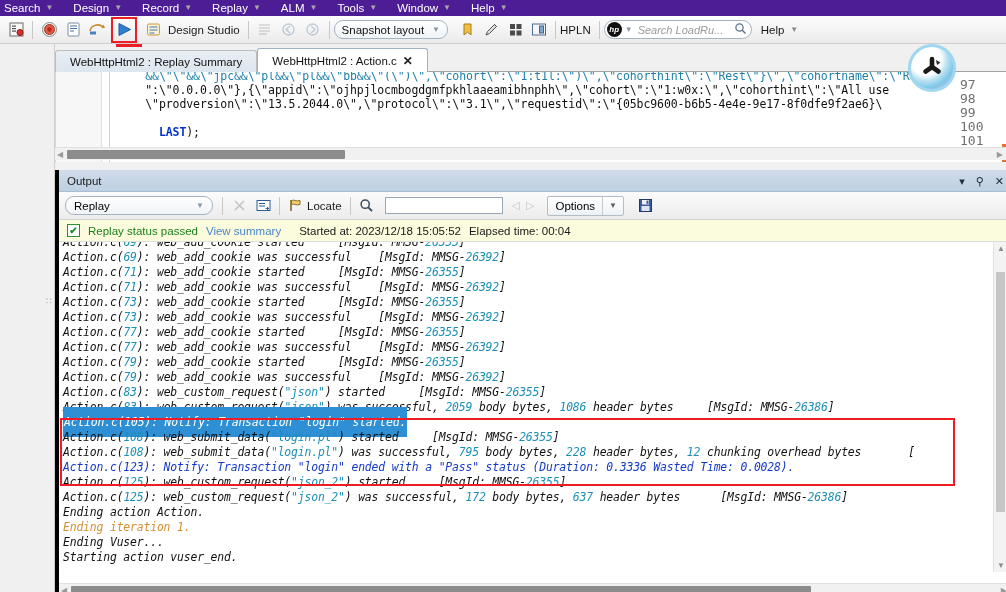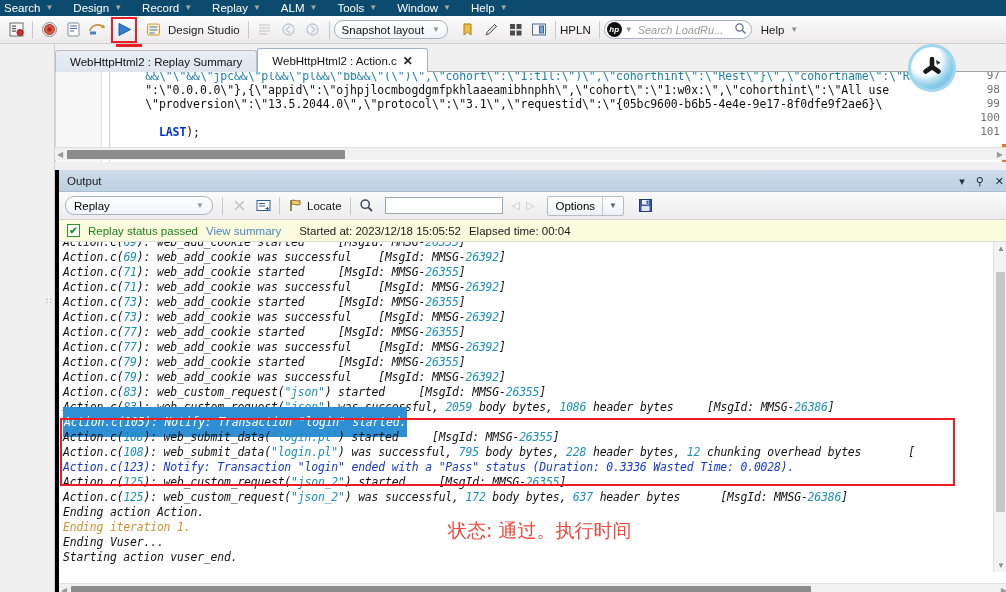--- a/index.html
+++ b/index.html
@@ -10,21 +10,21 @@
     background: #ffffff;
     font-family: "Liberation Sans", sans-serif;
     font-size: 12px;
     color: #000;
   }
   #app { position: relative; width: 1006px; height: 592px; background:#f1f1f1; }
 
   
   .menubar {
     position: absolute; left: 0; top: 0; width: 1006px; height: 16px;
-    background: #0c4a6e; color: #ffffff;
+    background: #4c1d95; color: #ffffff;
     display: flex; align-items: center;
     padding-left: 4px;
     overflow: hidden;
   }
   .menu-item {
     display: flex; align-items: center;
     color: #ffffff; font-size: 11.5px;
     margin-right: 20px; white-space: nowrap;
   }
   .menu-item .caret {
@@ -97,22 +97,22 @@
     position:absolute; left:55px; top:72px; width:951px; height:90px;
     background:#ffffff; border-left:1px solid #d7d7d7;
     overflow:hidden;
   }
   .gutter {
     position:absolute; left:0; top:0; width:46px; height:100%;
     background:#f7f7f7; border-right:1px solid #e2e2e2;
   }
   .gutter-bar { position:absolute; left:46px; top:0; width:8px; height:100%; background:#fff; border-right:1px solid #d0d0d0;}
   .ln {
-    position:absolute; right:6px; text-align:right; width:40px;
-    font-family:"DejaVu Sans Mono", monospace; font-size:11px; color:#707070;
+    position:absolute; right:6px; text-align:left; width:40px;
+    font-family:"DejaVu Sans Mono", monospace; font-size:13px; color:#707070;margin-top:8px;
   }
   .code-line {
     position:absolute; left:62px; white-space:pre;
     font-family:"DejaVu Sans Mono", monospace; font-size:11.5px;
     color:#0f0f0f; letter-spacing:-0.1px;
   }
   .tok-str { color:#1c7fa8; }
   .tok-kw { color:#0033cc; font-weight:bold; }
   .hscroll-editor {
     position:absolute; left:55px; top:147px; width:951px; height:13px;
@@ -557,21 +557,20 @@
 
     <div class="out-hscroll">
       <div class="arrow" style="left:2px;">◀</div>
       <div class="thumb"></div>
       <div class="arrow" style="right:3px;">▶</div>
     </div>
   </div>
 
   <div class="redbox" style="left:60px; top:418px; width:895px; height:68px;"></div>
 
-  <div class="cn-note" style="left:448px; top:518px;">状态: 通过。执行时间</div>
 
   <div class="cursor-badge">
     <svg width="26" height="26" viewBox="0 0 26 26">
       <path d="M13 4 L13 12 M13 12 L6.5 16.5 M13 12 L19.5 16.5" stroke="#1a1a1a" stroke-width="4.6" stroke-linecap="round" fill="none"></path>
       <path d="M17 5 L21.5 7.5 L18 10 Z" fill="#2b2b2b"></path>
     </svg>
   </div>
 
 </div>
 

